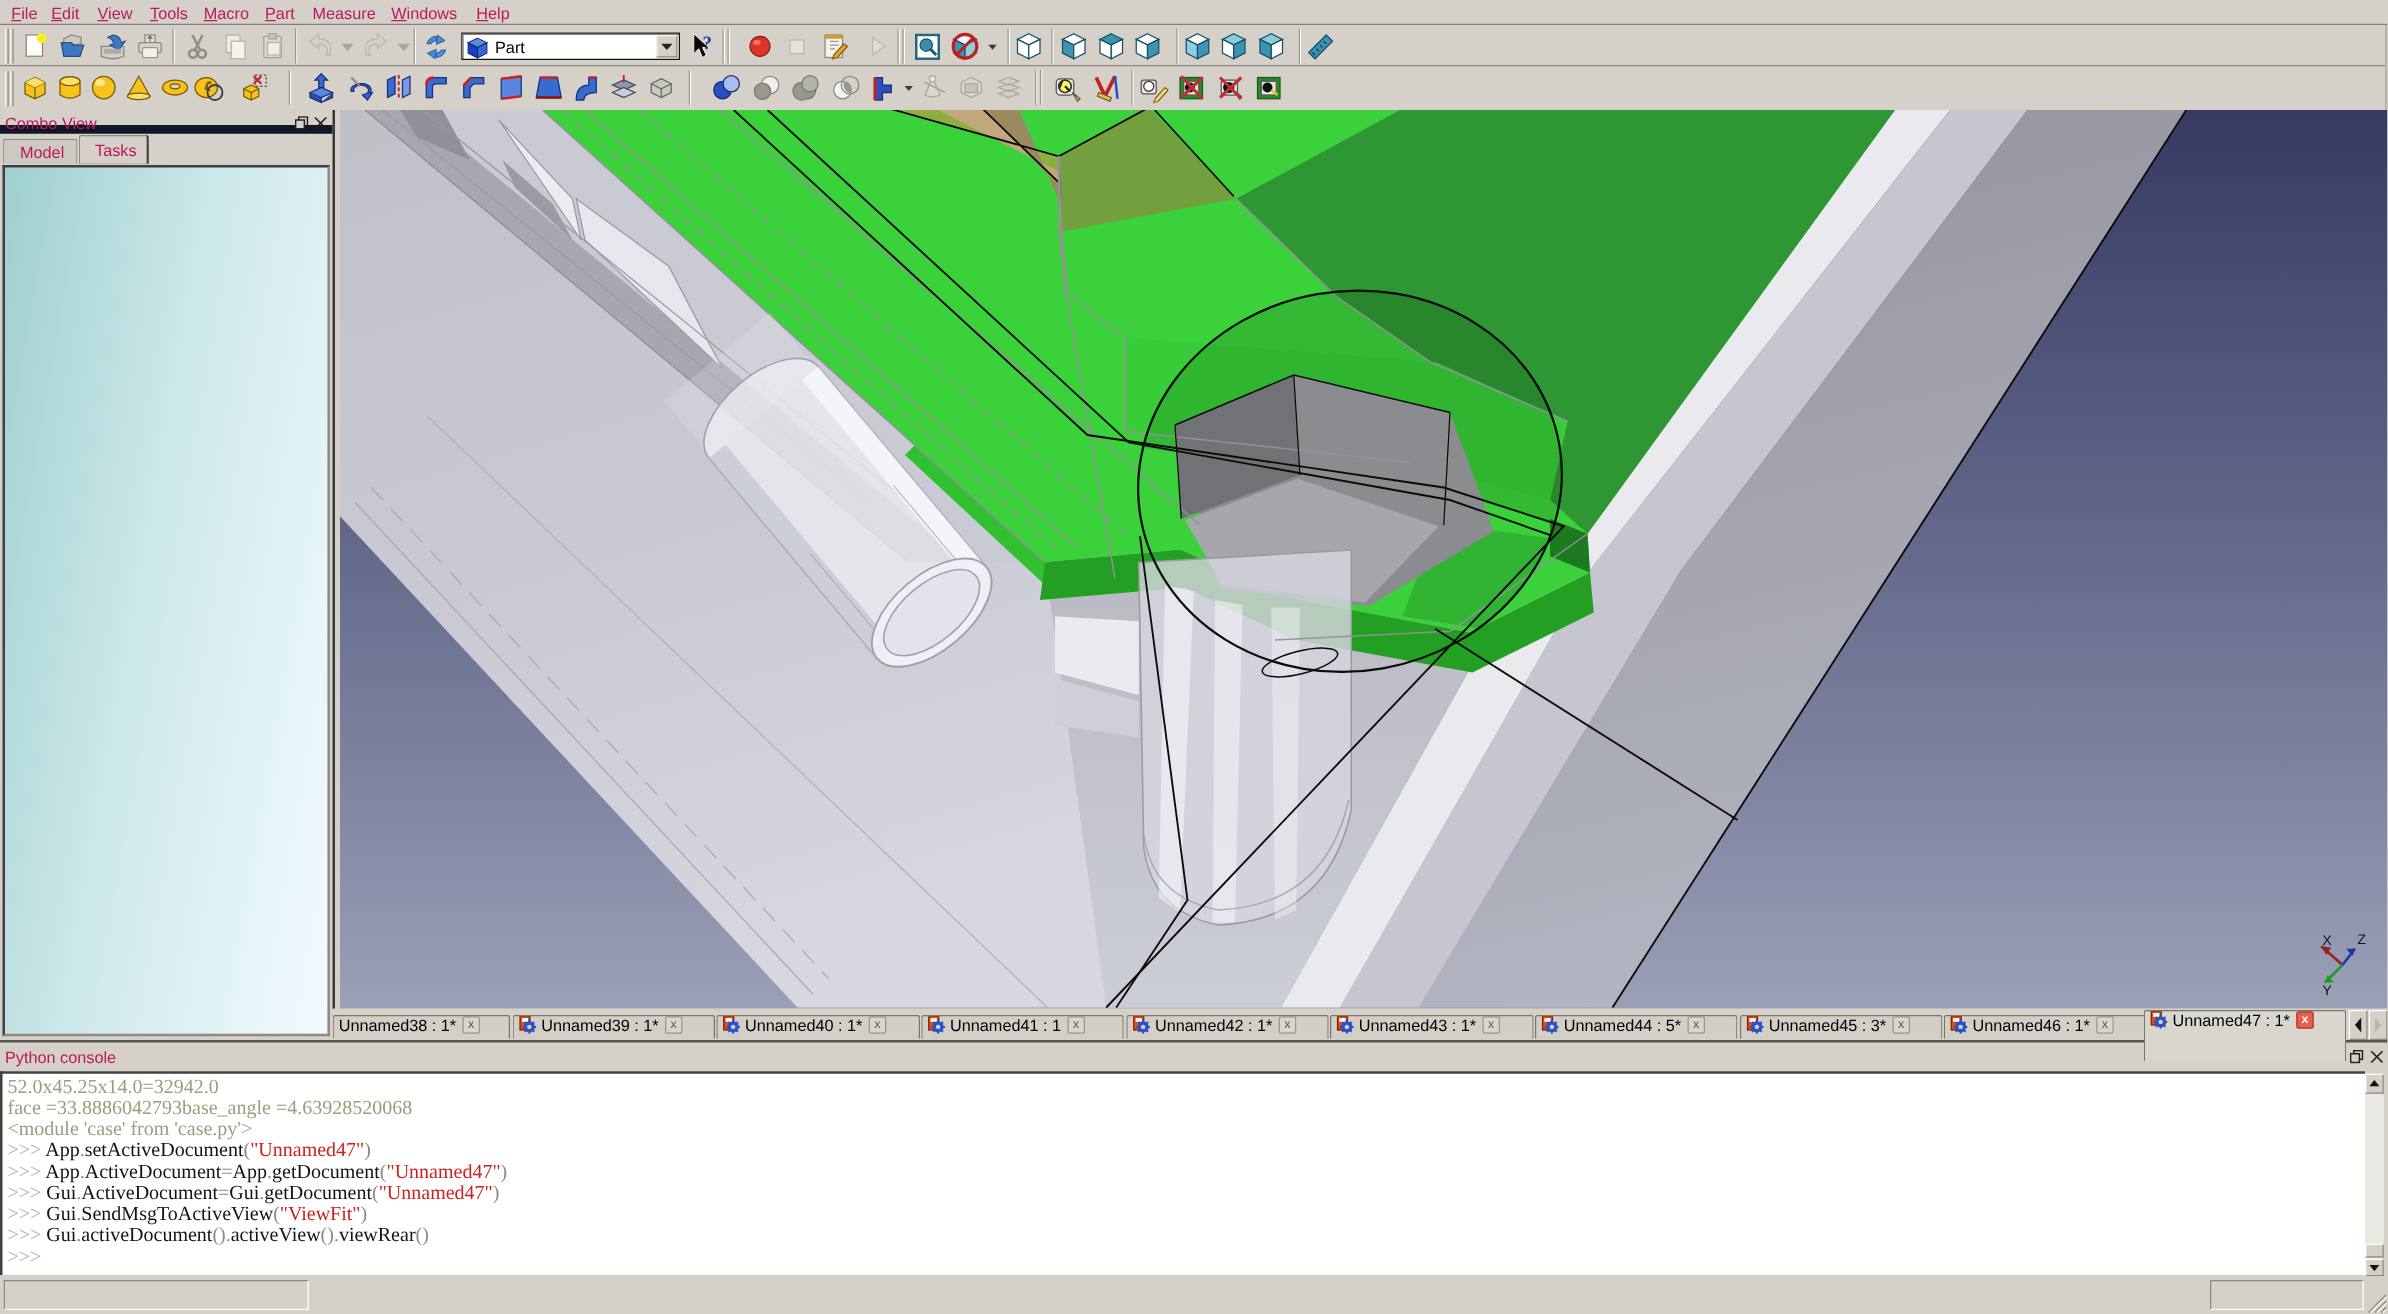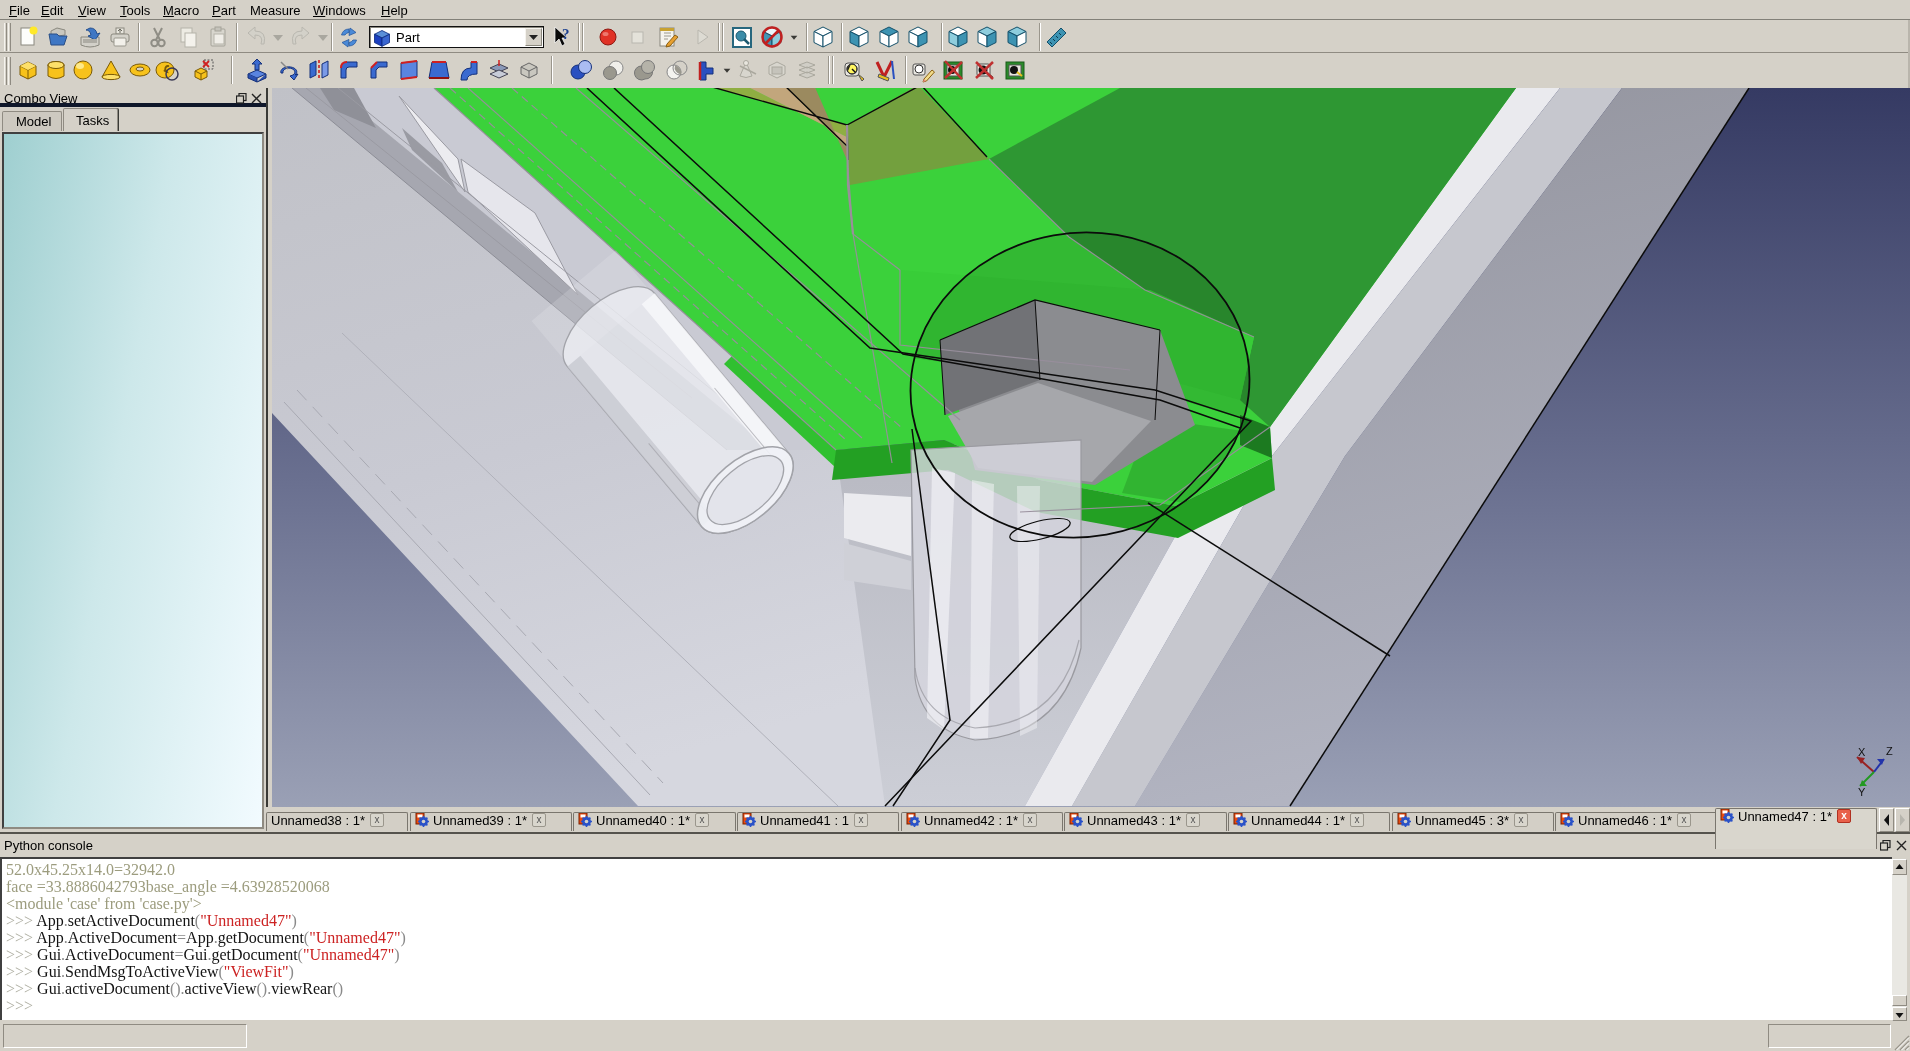--- a/index.html
+++ b/index.html
@@ -1,17 +1,17 @@
 <!DOCTYPE html>
 <html><head><meta charset="utf-8"><style>
 *{margin:0;padding:0;box-sizing:border-box}
 html,body{width:1910px;height:1051px;overflow:hidden;background:#d5d1c8;
  font-family:"Liberation Sans",sans-serif;position:relative}
 .abs{position:absolute}
-.menu{font-size:13px;color:#000000}
+.menu{font-size:13px;color:#be185d}
 .menu u{text-decoration:underline}
 .sep1{position:absolute;width:2px;background:#9a968c;border-right:1px solid #fff}
 .handle{position:absolute;width:3px;border-left:1px solid #f5f3ee;border-right:1px solid #8f8b82;background:#d5d1c8}
 .doctab{position:absolute;top:812px;height:19px;background:#d3cfc6;border:1px solid #7a766e;border-bottom:none;border-radius:2px 2px 0 0;font-size:13px;color:#000;display:flex;align-items:flex-start;padding:0 4px}
 .doctab .cl{width:14px;height:14px;background:#d9d6cd;border:1px solid #9a968c;border-radius:2px;margin-left:5px;font-size:10px;line-height:12px;text-align:center;color:#555}
 </style></head><body>
 
 <div class="abs menu" style="left:9px;top:3px"><u>F</u>ile</div>
 <div class="abs menu" style="left:41px;top:3px"><u>E</u>dit</div>
 <div class="abs menu" style="left:78px;top:3px"><u>V</u>iew</div>
@@ -325,21 +325,21 @@
     <path d="M4 4 L21 21 M21 4 L4 20" stroke="#c03030" stroke-width="2.5"></path>
   </svg>
 <svg class="abs" style="left:1003px;top:58px" width="24" height="25" viewBox="0 0 24 25">
     <rect x="3" y="4" width="18" height="17" fill="#2a8a2a" stroke="#1a5a1a"></rect>
     <rect x="6" y="7" width="12" height="11" fill="#e8e6e0" stroke="#555"></rect>
     <circle cx="11" cy="12" r="4" fill="#111"></circle>
     <path d="M14 14 l5 4" stroke="#e8c020" stroke-width="2"></path>
   </svg>
 
 <div class="abs" style="left:0;top:88px;width:266px;height:746px;background:#d5d1c8">
- <div class="abs" style="left:0;top:1px;width:266px;height:18px;border-bottom:4px solid #0f172a">
+ <div class="abs" style="left:0;top:1px;width:266px;height:18px;border-bottom:7px solid #0f172a">
   <div class="abs menu" style="left:4px;top:2px">Combo View</div>
   <svg class="abs" style="left:236px;top:4px" width="11" height="11" viewBox="0 0 11 11">
         <rect x="3" y="0.5" width="7" height="7" fill="none" stroke="#222" stroke-width="1.2"></rect>
         <rect x="0.5" y="3" width="7" height="7" fill="#d5d1c8" stroke="#222" stroke-width="1.2"></rect>
       </svg>
   <svg class="abs" style="left:251px;top:4px" width="11" height="11" viewBox="0 0 11 11">
         <path d="M1 1 L10 10 M10 1 L1 10" stroke="#222" stroke-width="1.4"></path>
       </svg>
  </div>
  <div class="abs" style="left:2px;top:23px;width:60px;height:20px;background:#cdc9c0;border:1px solid #8f8b82;border-bottom:none;border-radius:2px 2px 0 0">
@@ -526,21 +526,21 @@
     <span class="cl">x</span>
   </div>
 <div class="doctab" style="left:1228px;width:162px">
     <svg width="14" height="14" viewBox="0 0 14 14" style="margin-right:4px">
       <rect x="1" y="0" width="8" height="11" fill="#e84b10" stroke="#7a2000"></rect>
       <rect x="2.5" y="1.5" width="5" height="3" fill="#fff"></rect>
       <circle cx="8.5" cy="8.5" r="4.5" fill="#2a52c8"></circle>
       <circle cx="8.5" cy="8.5" r="1.8" fill="#d5d1c8"></circle>
       <path d="M8.5 3 v2 M8.5 12 v2 M3 8.5 h2 M12 8.5 h2 M4.6 4.6 l1.4 1.4 M11 11 l1.4 1.4 M4.6 12.4 l1.4-1.4 M11 6 l1.4-1.4" stroke="#2a52c8" stroke-width="1.6"></path>
     </svg>
-    <span>Unnamed44 : 1*</span>
+    <span>Unnamed44 : 5*</span>
     <span class="cl">x</span>
   </div>
 <div class="doctab" style="left:1392px;width:162px">
     <svg width="14" height="14" viewBox="0 0 14 14" style="margin-right:4px">
       <rect x="1" y="0" width="8" height="11" fill="#e84b10" stroke="#7a2000"></rect>
       <rect x="2.5" y="1.5" width="5" height="3" fill="#fff"></rect>
       <circle cx="8.5" cy="8.5" r="4.5" fill="#2a52c8"></circle>
       <circle cx="8.5" cy="8.5" r="1.8" fill="#d5d1c8"></circle>
       <path d="M8.5 3 v2 M8.5 12 v2 M3 8.5 h2 M12 8.5 h2 M4.6 4.6 l1.4 1.4 M11 11 l1.4 1.4 M4.6 12.4 l1.4-1.4 M11 6 l1.4-1.4" stroke="#2a52c8" stroke-width="1.6"></path>
     </svg>

